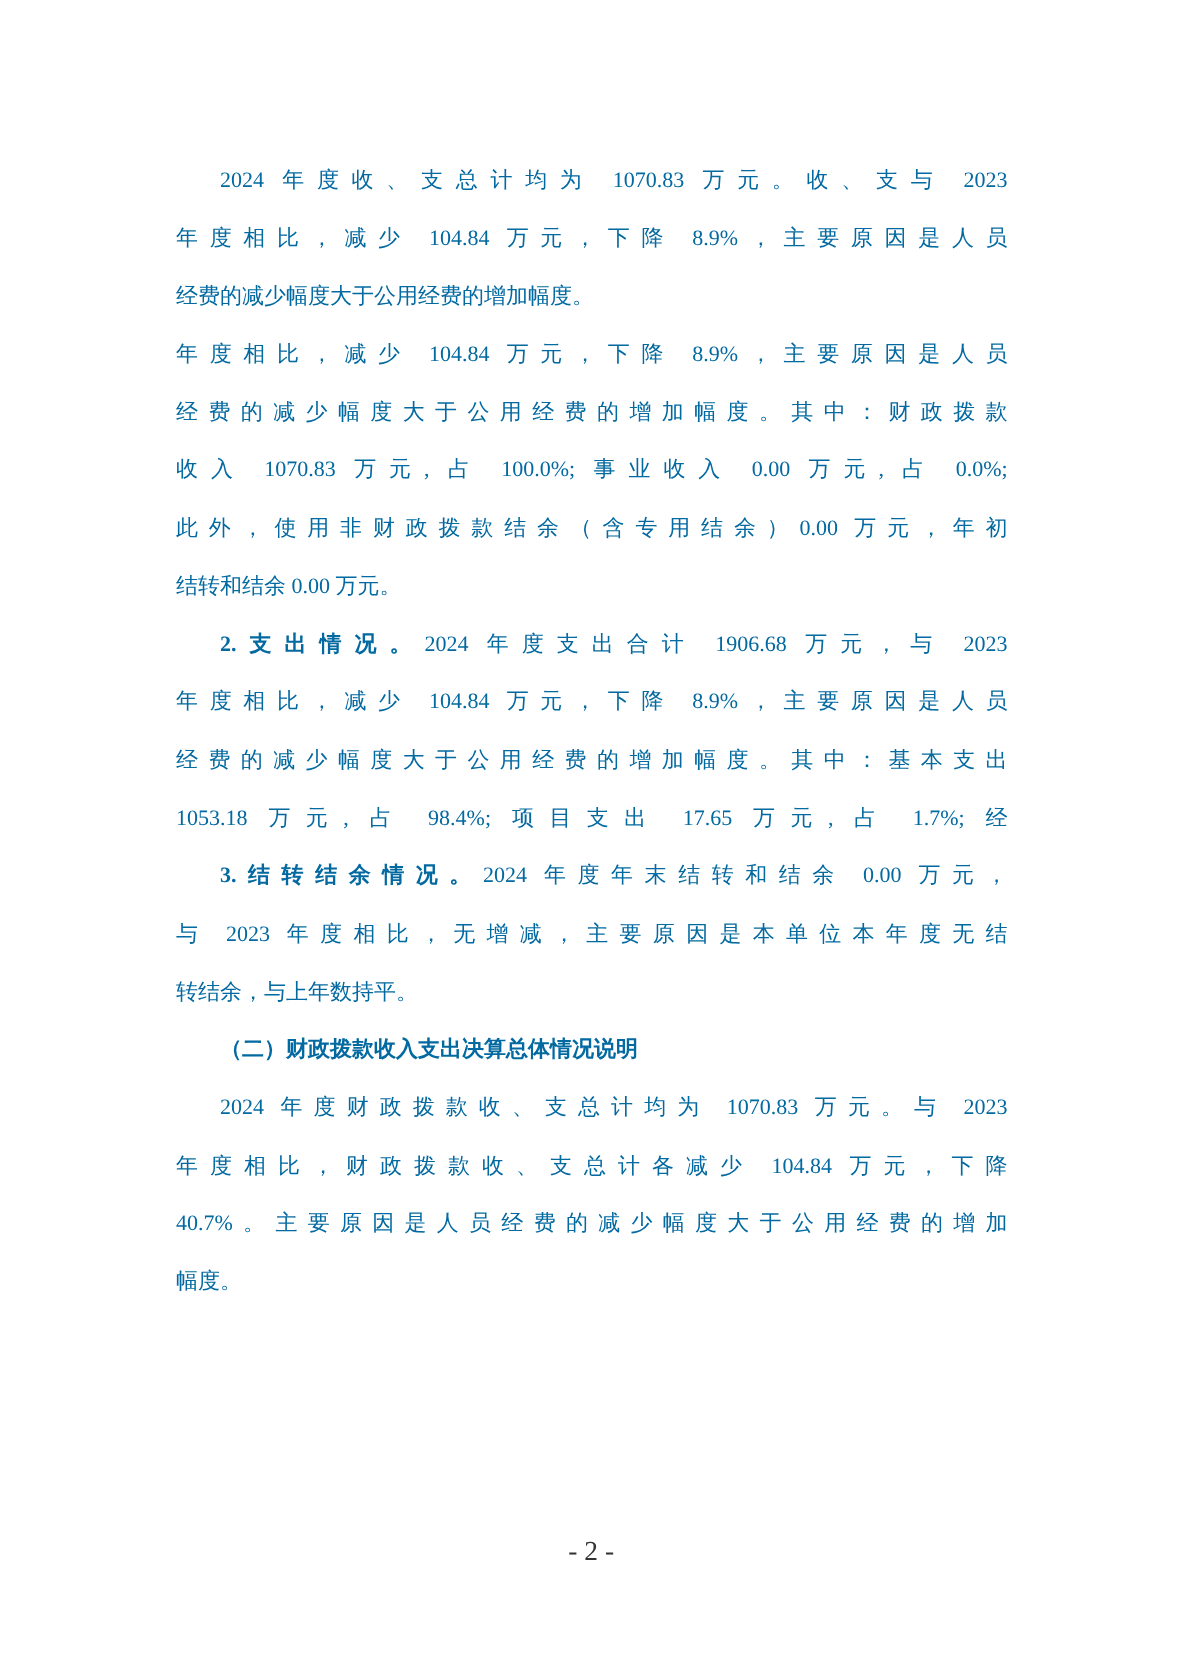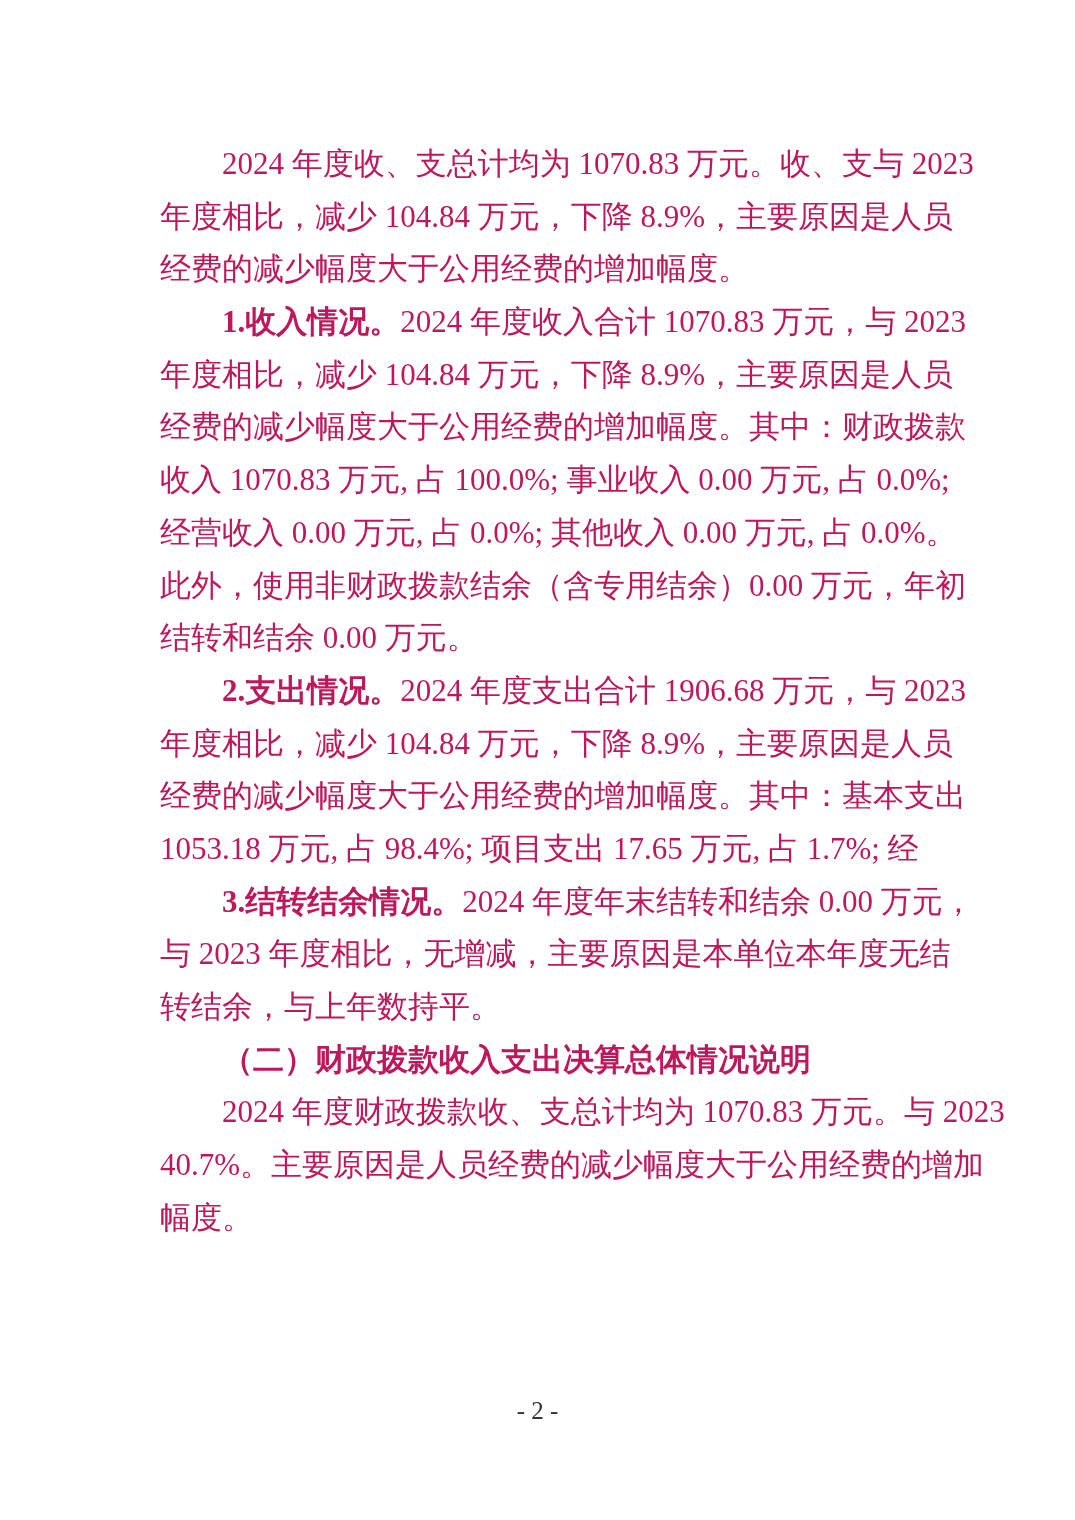--- a/index.html
+++ b/index.html
@@ -16,27 +16,27 @@
     font-family: "Liberation Serif", "DejaVu Serif", serif;
   }
   .content {
     position: absolute;
     left: 160px;
     top: 138px;
     width: 756px;
     color: #1a1a1a;
   }
   .line {
-    font-size: 31px;
+    font-size: 20px;
     line-height: 52.7px;
     height: 52.7px;
     text-align: justify;
     text-align-last: justify;
     white-space: nowrap;
-    color: #be185d;
+    color: #0369a1;
   }
   .line.natural {
     text-align: left;
     text-align-last: auto;
   }
   .line.indent {
     text-indent: 2em;
   }
   .seg-bold {
     font-weight: bold;
@@ -57,35 +57,34 @@
   }
 </style>
 </head>
 <body>
 
 <div class="page">
   <div class="content">
       <div class="line indent"><span>2024 年度收、支总计均为 1070.83 万元。收、支与 2023</span></div>
       <div class="line"><span>年度相比，减少 104.84 万元，下降 8.9%，主要原因是人员</span></div>
       <div class="line natural"><span>经费的减少幅度大于公用经费的增加幅度。</span></div>
-      <div class="line indent"><span class="seg-bold">1.收入情况。</span><span>2024 年度收入合计 1070.83 万元，与 2023</span></div>
       <div class="line"><span>年度相比，减少 104.84 万元，下降 8.9%，主要原因是人员</span></div>
       <div class="line"><span>经费的减少幅度大于公用经费的增加幅度。其中：财政拨款</span></div>
       <div class="line"><span>收入 1070.83 万元, 占 100.0%; 事业收入 0.00 万元, 占 0.0%;</span></div>
-      <div class="line"><span>经营收入 0.00 万元, 占 0.0%; 其他收入 0.00 万元, 占 0.0%。</span></div>
       <div class="line"><span>此外，使用非财政拨款结余（含专用结余）0.00 万元，年初</span></div>
       <div class="line natural"><span>结转和结余 0.00 万元。</span></div>
       <div class="line indent"><span class="seg-bold">2.支出情况。</span><span>2024 年度支出合计 1906.68 万元，与 2023</span></div>
       <div class="line"><span>年度相比，减少 104.84 万元，下降 8.9%，主要原因是人员</span></div>
       <div class="line"><span>经费的减少幅度大于公用经费的增加幅度。其中：基本支出</span></div>
       <div class="line"><span>1053.18 万元, 占 98.4%; 项目支出 17.65 万元, 占 1.7%; 经</span></div>
       <div class="line indent"><span class="seg-bold">3.结转结余情况。</span><span>2024 年度年末结转和结余 0.00 万元，</span></div>
       <div class="line"><span>与 2023 年度相比，无增减，主要原因是本单位本年度无结</span></div>
       <div class="line natural"><span>转结余，与上年数持平。</span></div>
       <div class="line indent natural heading"><span class="seg-bold">（二）财政拨款收入支出决算总体情况说明</span></div>
       <div class="line indent"><span>2024 年度财政拨款收、支总计均为 1070.83 万元。与 2023</span></div>
+      <div class="line"><span>年度相比，财政拨款收、支总计各减少 104.84 万元，下降</span></div>
       <div class="line"><span>40.7%。主要原因是人员经费的减少幅度大于公用经费的增加</span></div>
       <div class="line natural"><span>幅度。</span></div>
     </div>
   <div class="footer">
     <span>- 2 -</span>
   </div>
 </div>
 
 </body></html>

